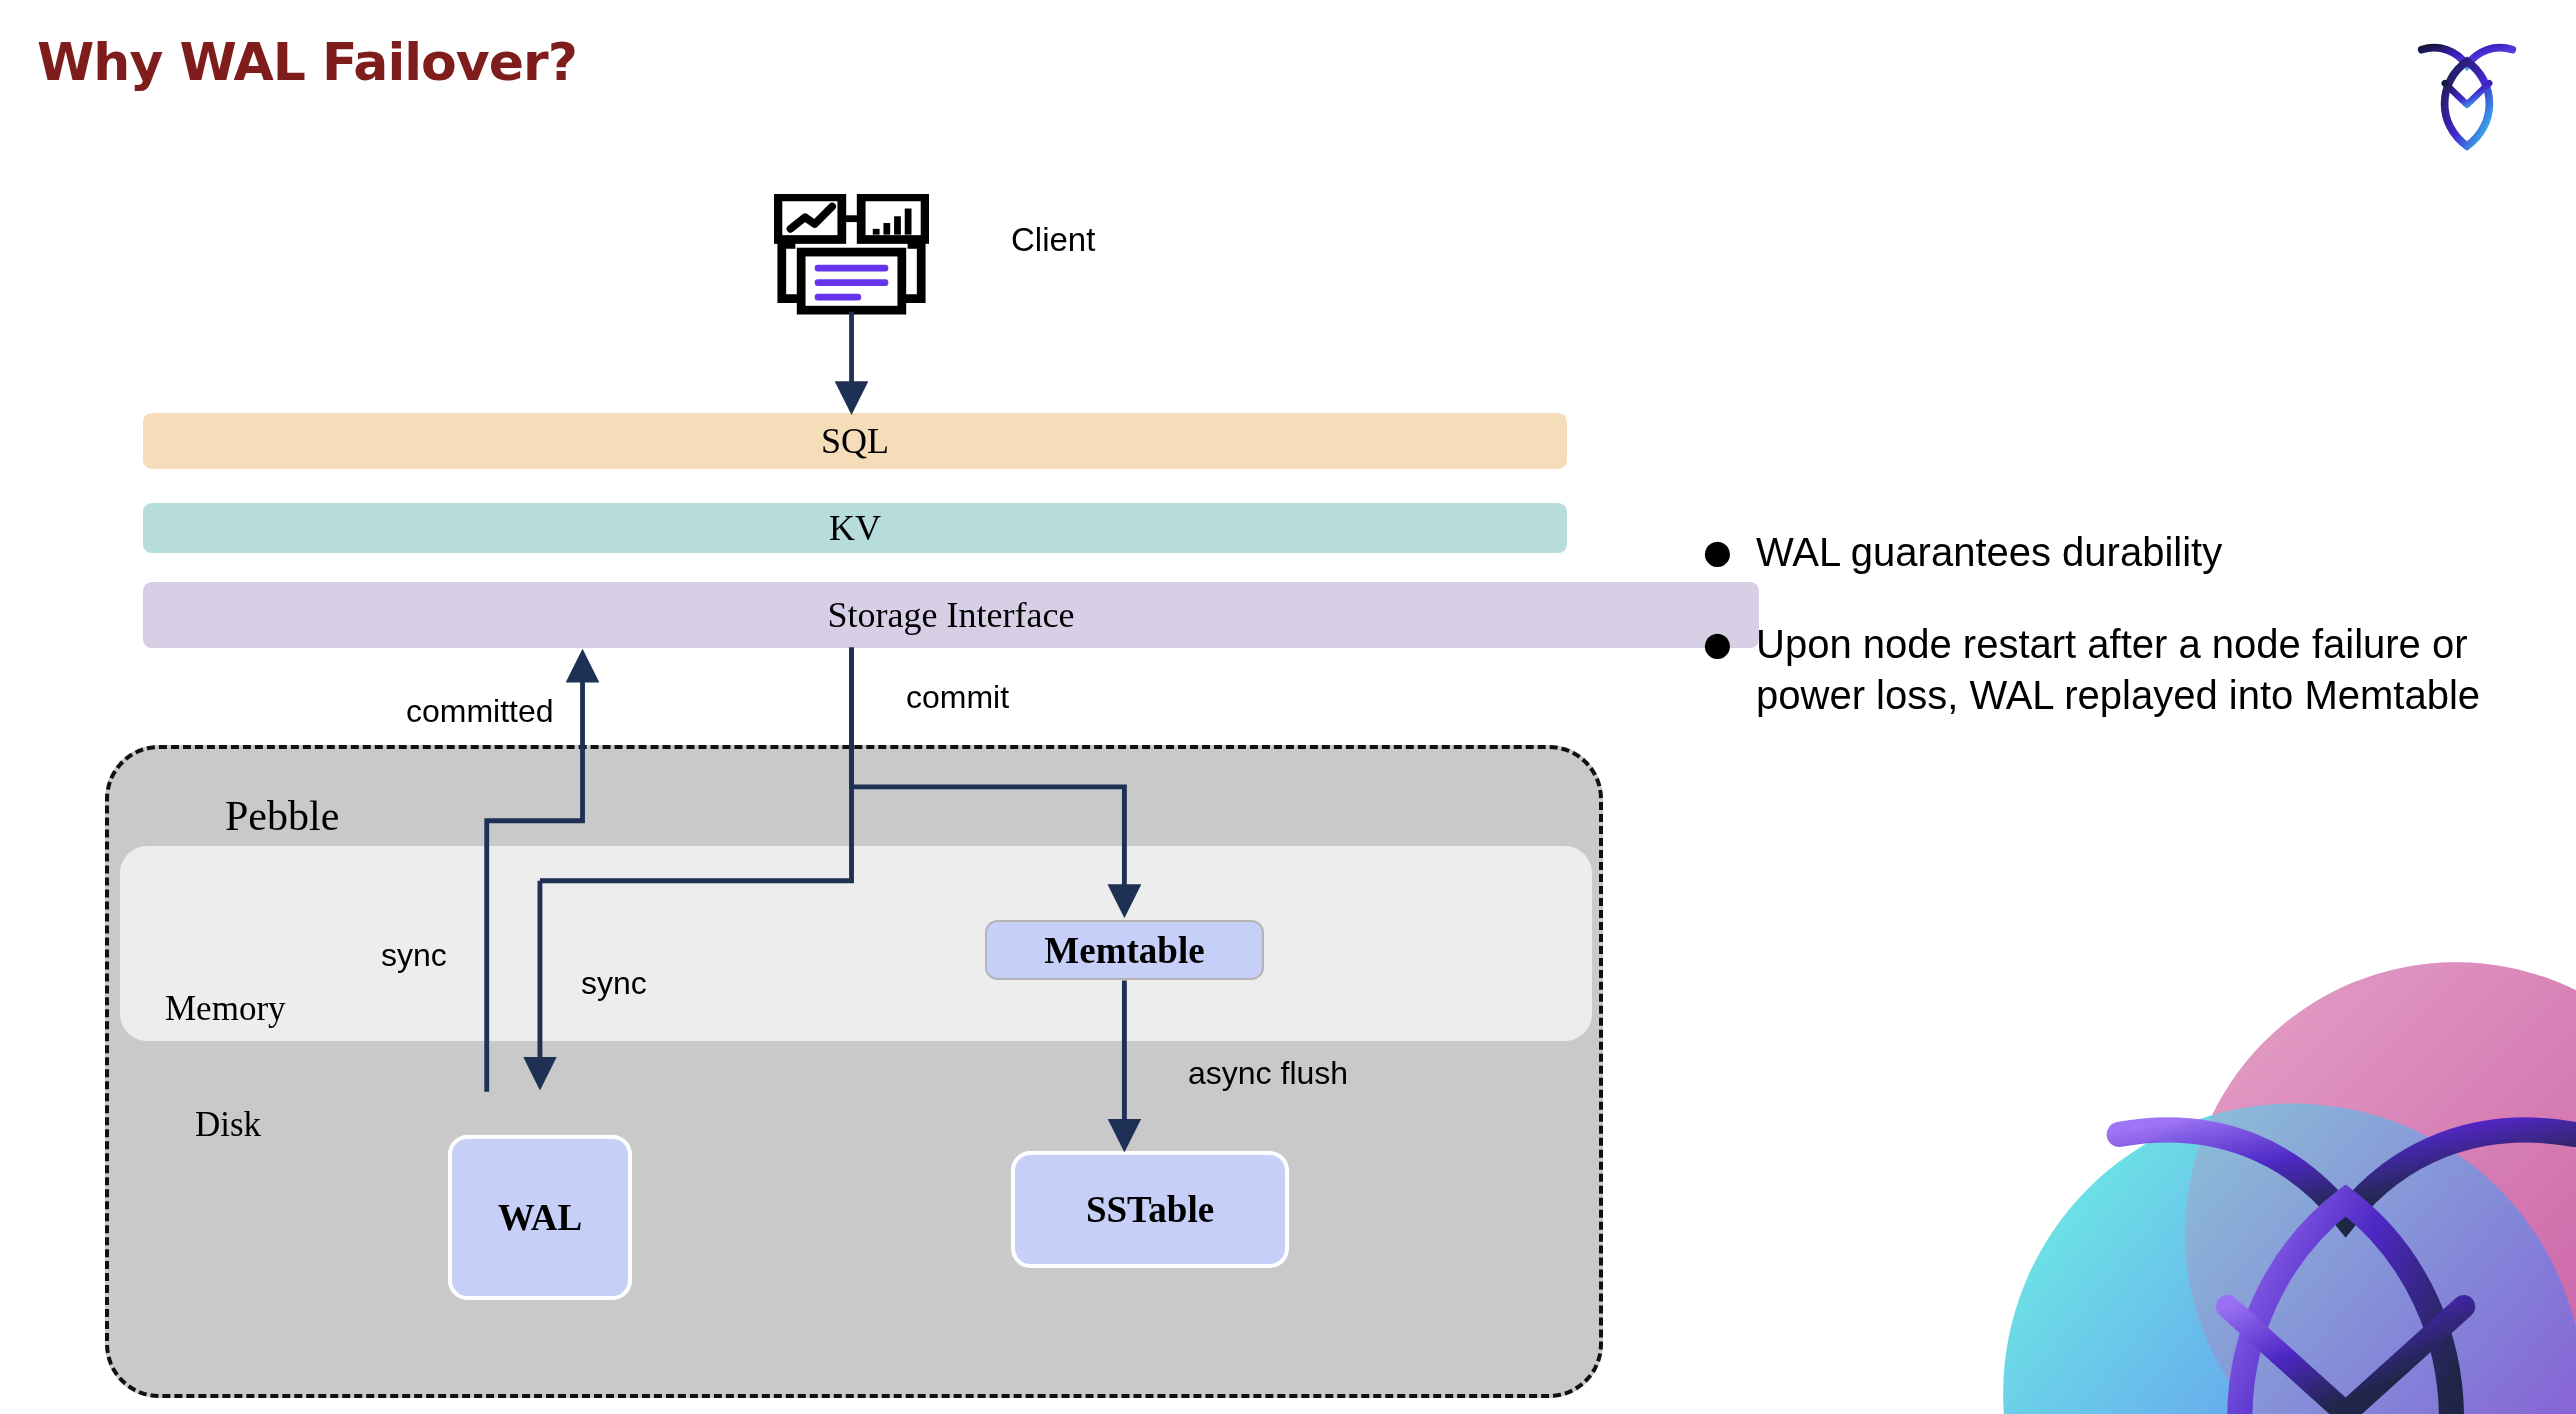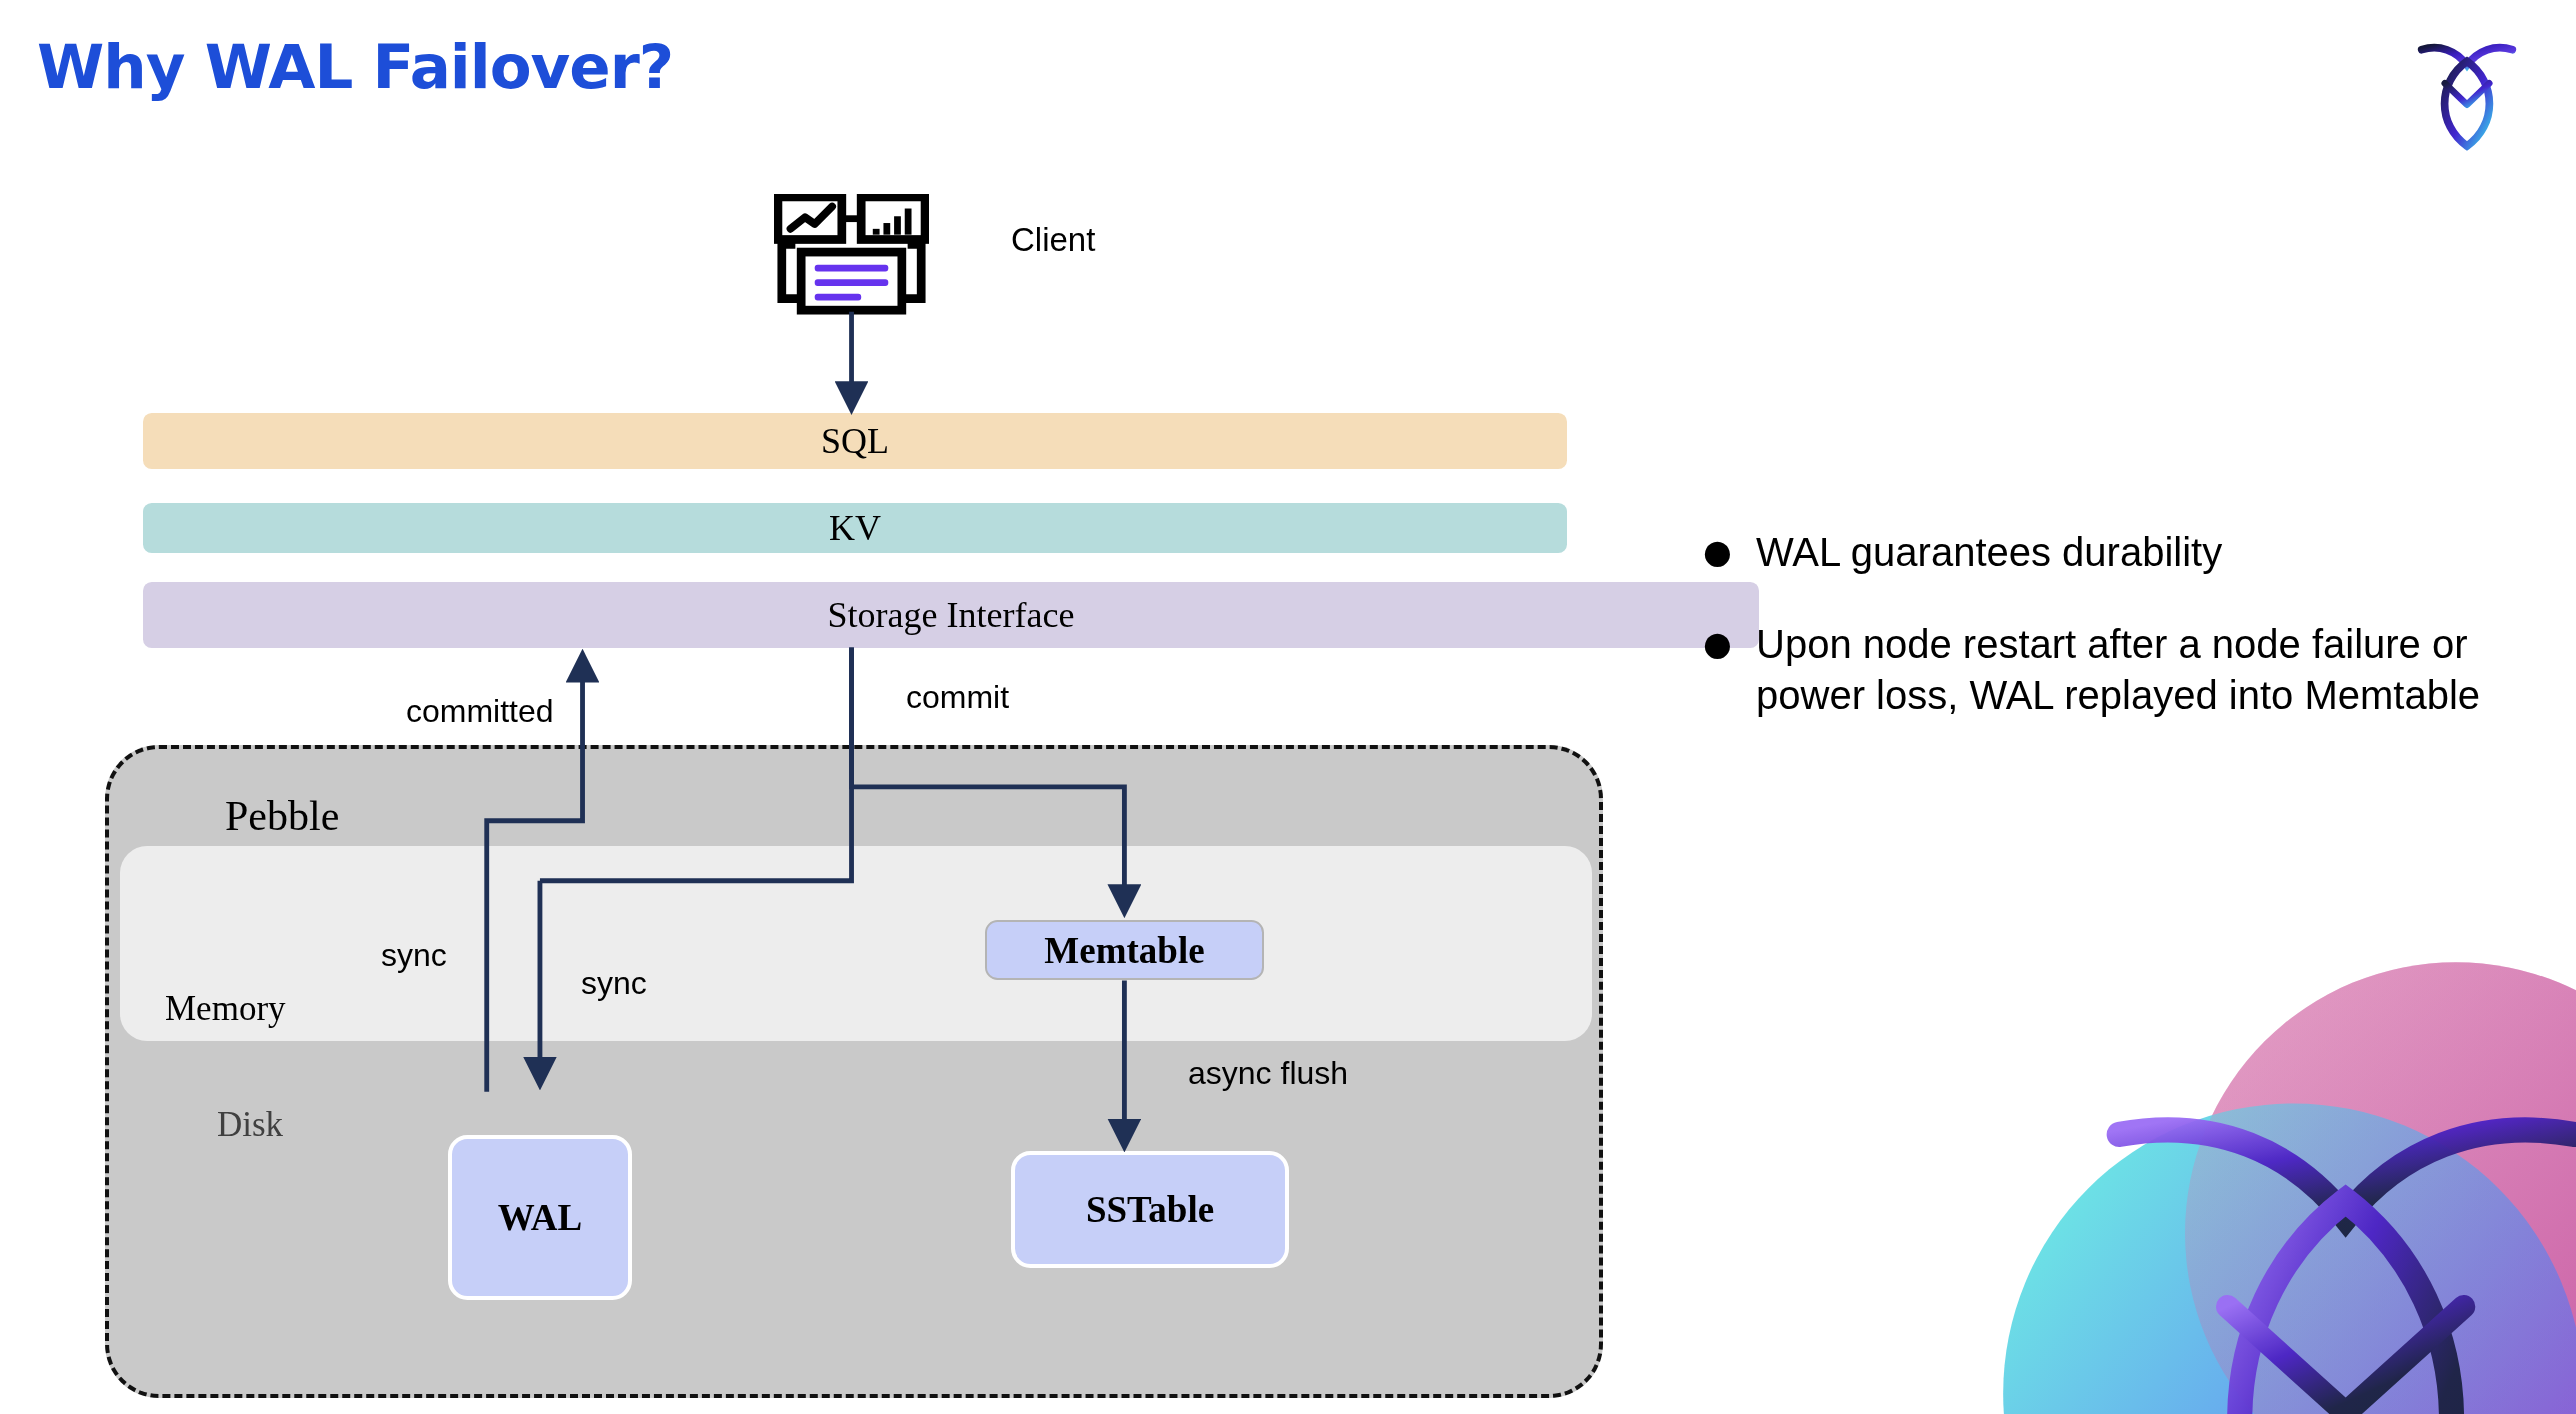--- a/index.html
+++ b/index.html
@@ -5,22 +5,22 @@
   html,body{margin:0;padding:0;background:#ffffff;}
   body{width:2576px;height:1415px;position:relative;overflow:hidden;
        font-family:"Liberation Sans", sans-serif;color:#000;}
 
   .slide{position:absolute;inset:0;background:#fff;}
 
   
   #page-title{
     position:absolute;left:37px;top:35px;
     font-family:"DejaVu Sans", sans-serif;
-    font-weight:bold;font-size:61px;letter-spacing:-1px;
-    color:#1d4ed8;line-height:1.05;white-space:nowrap;
+    font-weight:bold;font-size:52px;letter-spacing:-1px;
+    color:#7f1d1d;line-height:1.05;white-space:nowrap;
   }
 
   
   #brand-logo{position:absolute;left:2414px;top:37px;width:106px;height:114px;}
 
   
   #corner-art{position:absolute;left:1974px;top:910px;width:602px;height:505px;
               overflow:hidden;pointer-events:none;}
 
   
@@ -46,22 +46,22 @@
     box-sizing:border-box;
   }
   #pebble-label{position:absolute;left:225px;top:792px;
     font-family:"Liberation Serif",serif;font-size:42px;color:#000;}
 
   
   #memory-band{position:absolute;left:120px;top:846px;width:1472px;height:195px;
     background:#ededed;border-radius:27px;}
   #memory-label{position:absolute;left:153px;top:989px;
     font-family:"Liberation Serif",serif;font-size:35px;color:#000;margin-left:12px;}
-  #disk-label{position:absolute;left:217px;top:1105px;
-    font-family:"Liberation Serif",serif;font-size:35px;color:#404040;}
+  #disk-label{position:absolute;left:195px;top:1105px;
+    font-family:"Liberation Serif",serif;font-size:35px;color:#000000;}
 
   
   .node-box{position:absolute;display:flex;align-items:center;justify-content:center;
     font-family:"Liberation Serif",serif;font-weight:bold;font-size:37px;color:#000;
     background:#c6cff8;border-radius:19.4px;box-sizing:border-box;}
   #node-memtable{left:985px;top:920px;width:279px;height:60px;
     border:2.9px solid #b4b4b4;border-radius:12.6px;}
   #node-wal{left:448px;top:1088px;width:184px;height:165px;
     border:4.8px solid #ffffff;margin-top:47px;}
   #node-sstable{left:1011px;top:1151px;width:278px;height:117px;

